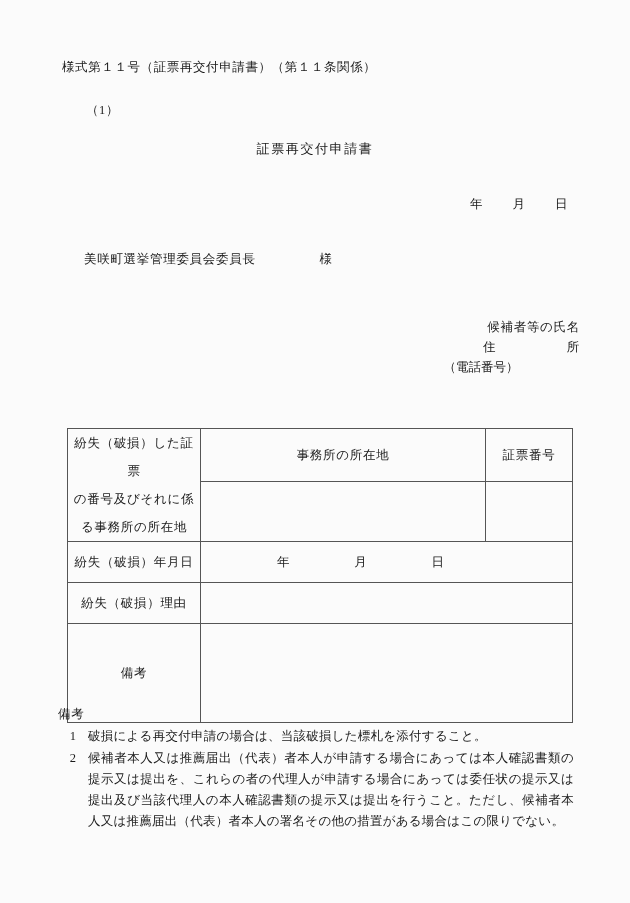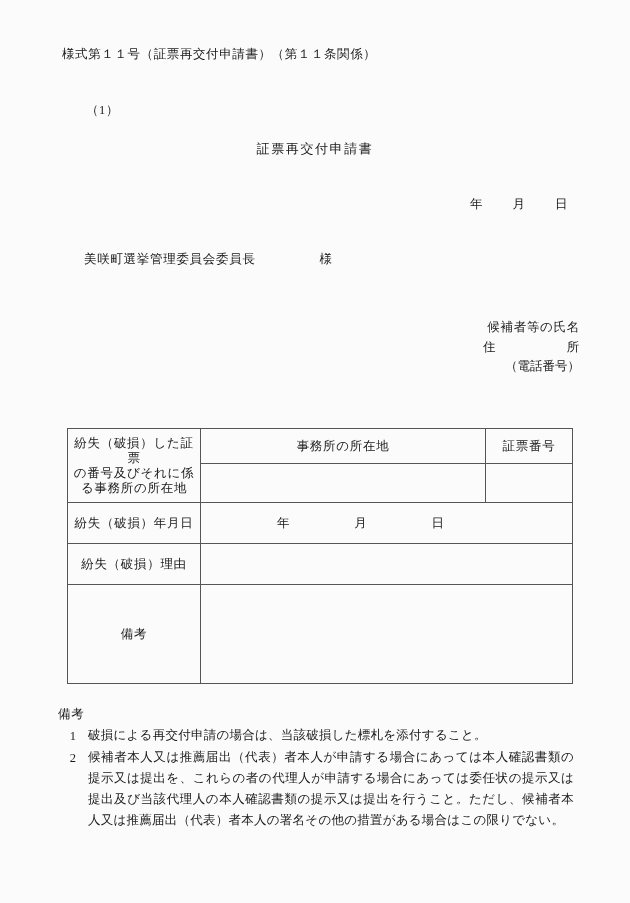--- a/index.html
+++ b/index.html
@@ -17,21 +17,21 @@
   }
   .page {
     position: absolute;
     inset: 0;
   }
   .abs { position: absolute; }
 
   
   #form-number {
     left: 62px;
-    top: 46px;
+    top: 59px;
     font-size: 12.5px;
     letter-spacing: 0.6px;
     white-space: nowrap;
   }
   #sub-number {
     left: 86px;
     top: 102px;
     font-size: 12.5px;
     letter-spacing: 0.6px;
   }
@@ -79,24 +79,23 @@
   #applicant-address {
     width: 97px;
     margin-left: auto;
     display: flex;
     justify-content: space-between;
     line-height: 20px;
     letter-spacing: 0.7px;
   }
   #phone-row {
     display: flex;
-    justify-content: flex-end;
+    justify-content: center;
     line-height: 20px;
     padding-left: 2px;
-    font-family: Liberation Mono, monospace;
   }
 
   
   #body-paragraph {
     left: 62px;
     top: 381px;
     width: 508px;
     font-size: 12.5px;
     line-height: 21px;
     letter-spacing: 0.25px;
@@ -114,21 +113,21 @@
     font-size: 12.5px;
   }
   #form-table td {
     border: 1px solid #555;
     padding: 0;
     vertical-align: middle;
     text-align: center;
     letter-spacing: 0.7px;
   }
   .lbl-multiline {
-    line-height: 15px;
+    line-height: 28px;
     padding: 3px 4px;
   }
   .cell-pad { padding: 5px 4px; }
   .ymd-inline {
     display: flex;
     justify-content: flex-start;
     padding-left: 76px;
     gap: 64px;
   }
 
@@ -148,21 +147,20 @@
     margin-top: 1px;
   }
   .note-num {
     width: 30px;
     flex: none;
     text-align: center;
   }
   .note-text {
     flex: 1;
     text-align: justify;
-    font-family: Liberation Mono, monospace;
   }
 </style>
 </head>
 <body>
 
 <div class="page">
 
   <div class="abs" id="form-number">様式第１１号（証票再交付申請書）（第１１条関係）</div>
 
   <div class="abs" id="sub-number">（1）</div>

